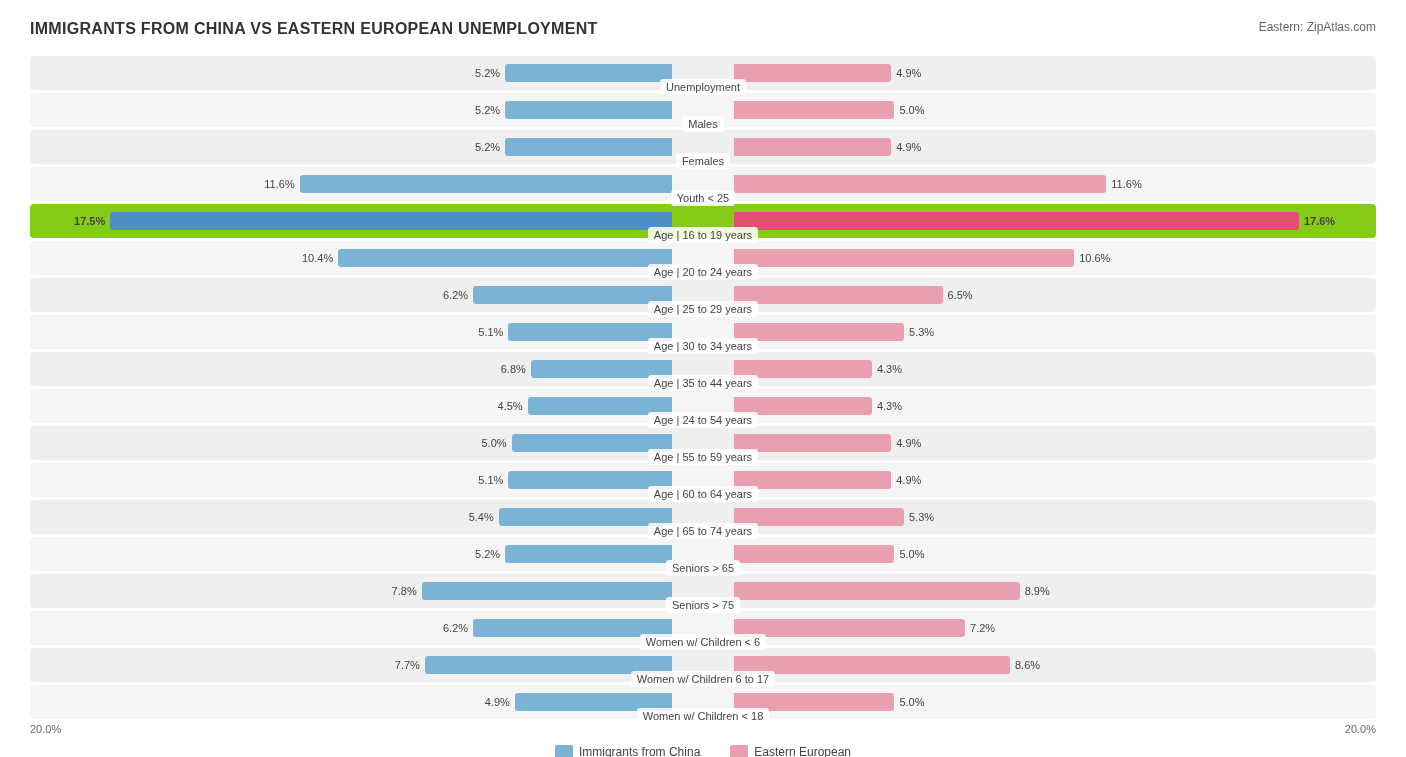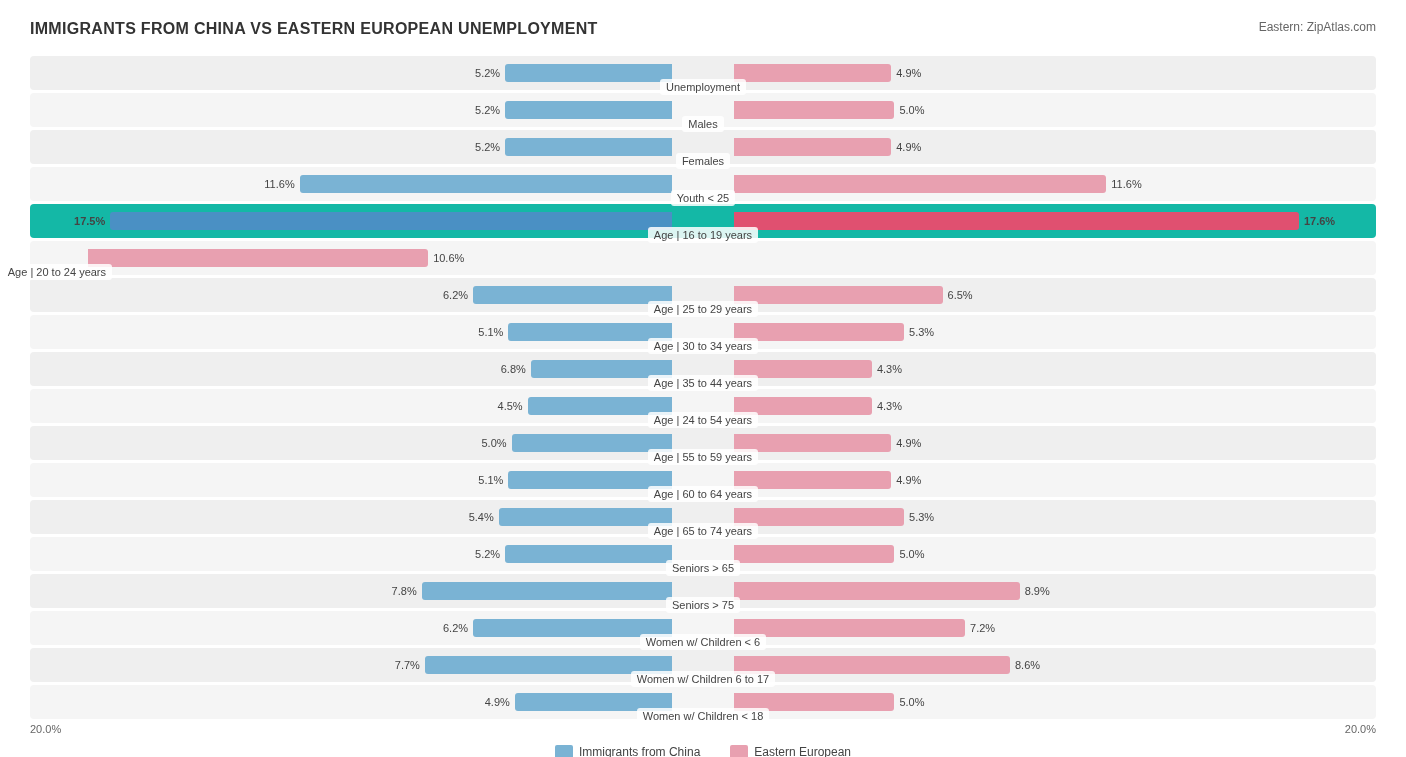--- a/index.html
+++ b/index.html
@@ -130,21 +130,21 @@
     }
     .right-value {
       font-size: 11px;
       color: #444;
       margin-left: 5px;
       white-space: nowrap;
       min-width: 32px;
     }
     
     .bar-row.highlight {
-      background: #14b8a6;
+      background: #84cc16;
     }
     .bar-row.highlight .left-bar {
       background: #4a90c4;
     }
     .bar-row.highlight .right-bar {
       background: #e05070;
     }
     .bar-row.highlight .left-value,
     .bar-row.highlight .right-value {
       font-weight: bold;
@@ -278,20 +278,26 @@
       <div class="right-section">
         <div class="right-bar-wrapper">
           <div class="right-bar" style="width:88%; background:#e05070;"></div>
           <span class="right-value">17.6%</span>
         </div>
       </div>
     </div>
   </div>
       <div class="bar-row">
     <div class="bar-row-inner">
+      <div class="left-section">
+        <div class="left-bar-wrapper">
+          <span class="left-value">10.4%</span>
+          <div class="left-bar" style="width:52%; background:#7ab3d4;"></div>
+        </div>
+      </div>
       <div class="center-label-section">
         <span class="center-label">Age | 20 to 24 years</span>
       </div>
       <div class="right-section">
         <div class="right-bar-wrapper">
           <div class="right-bar" style="width:53%; background:#e8a0b0;"></div>
           <span class="right-value">10.6%</span>
         </div>
       </div>
     </div>

